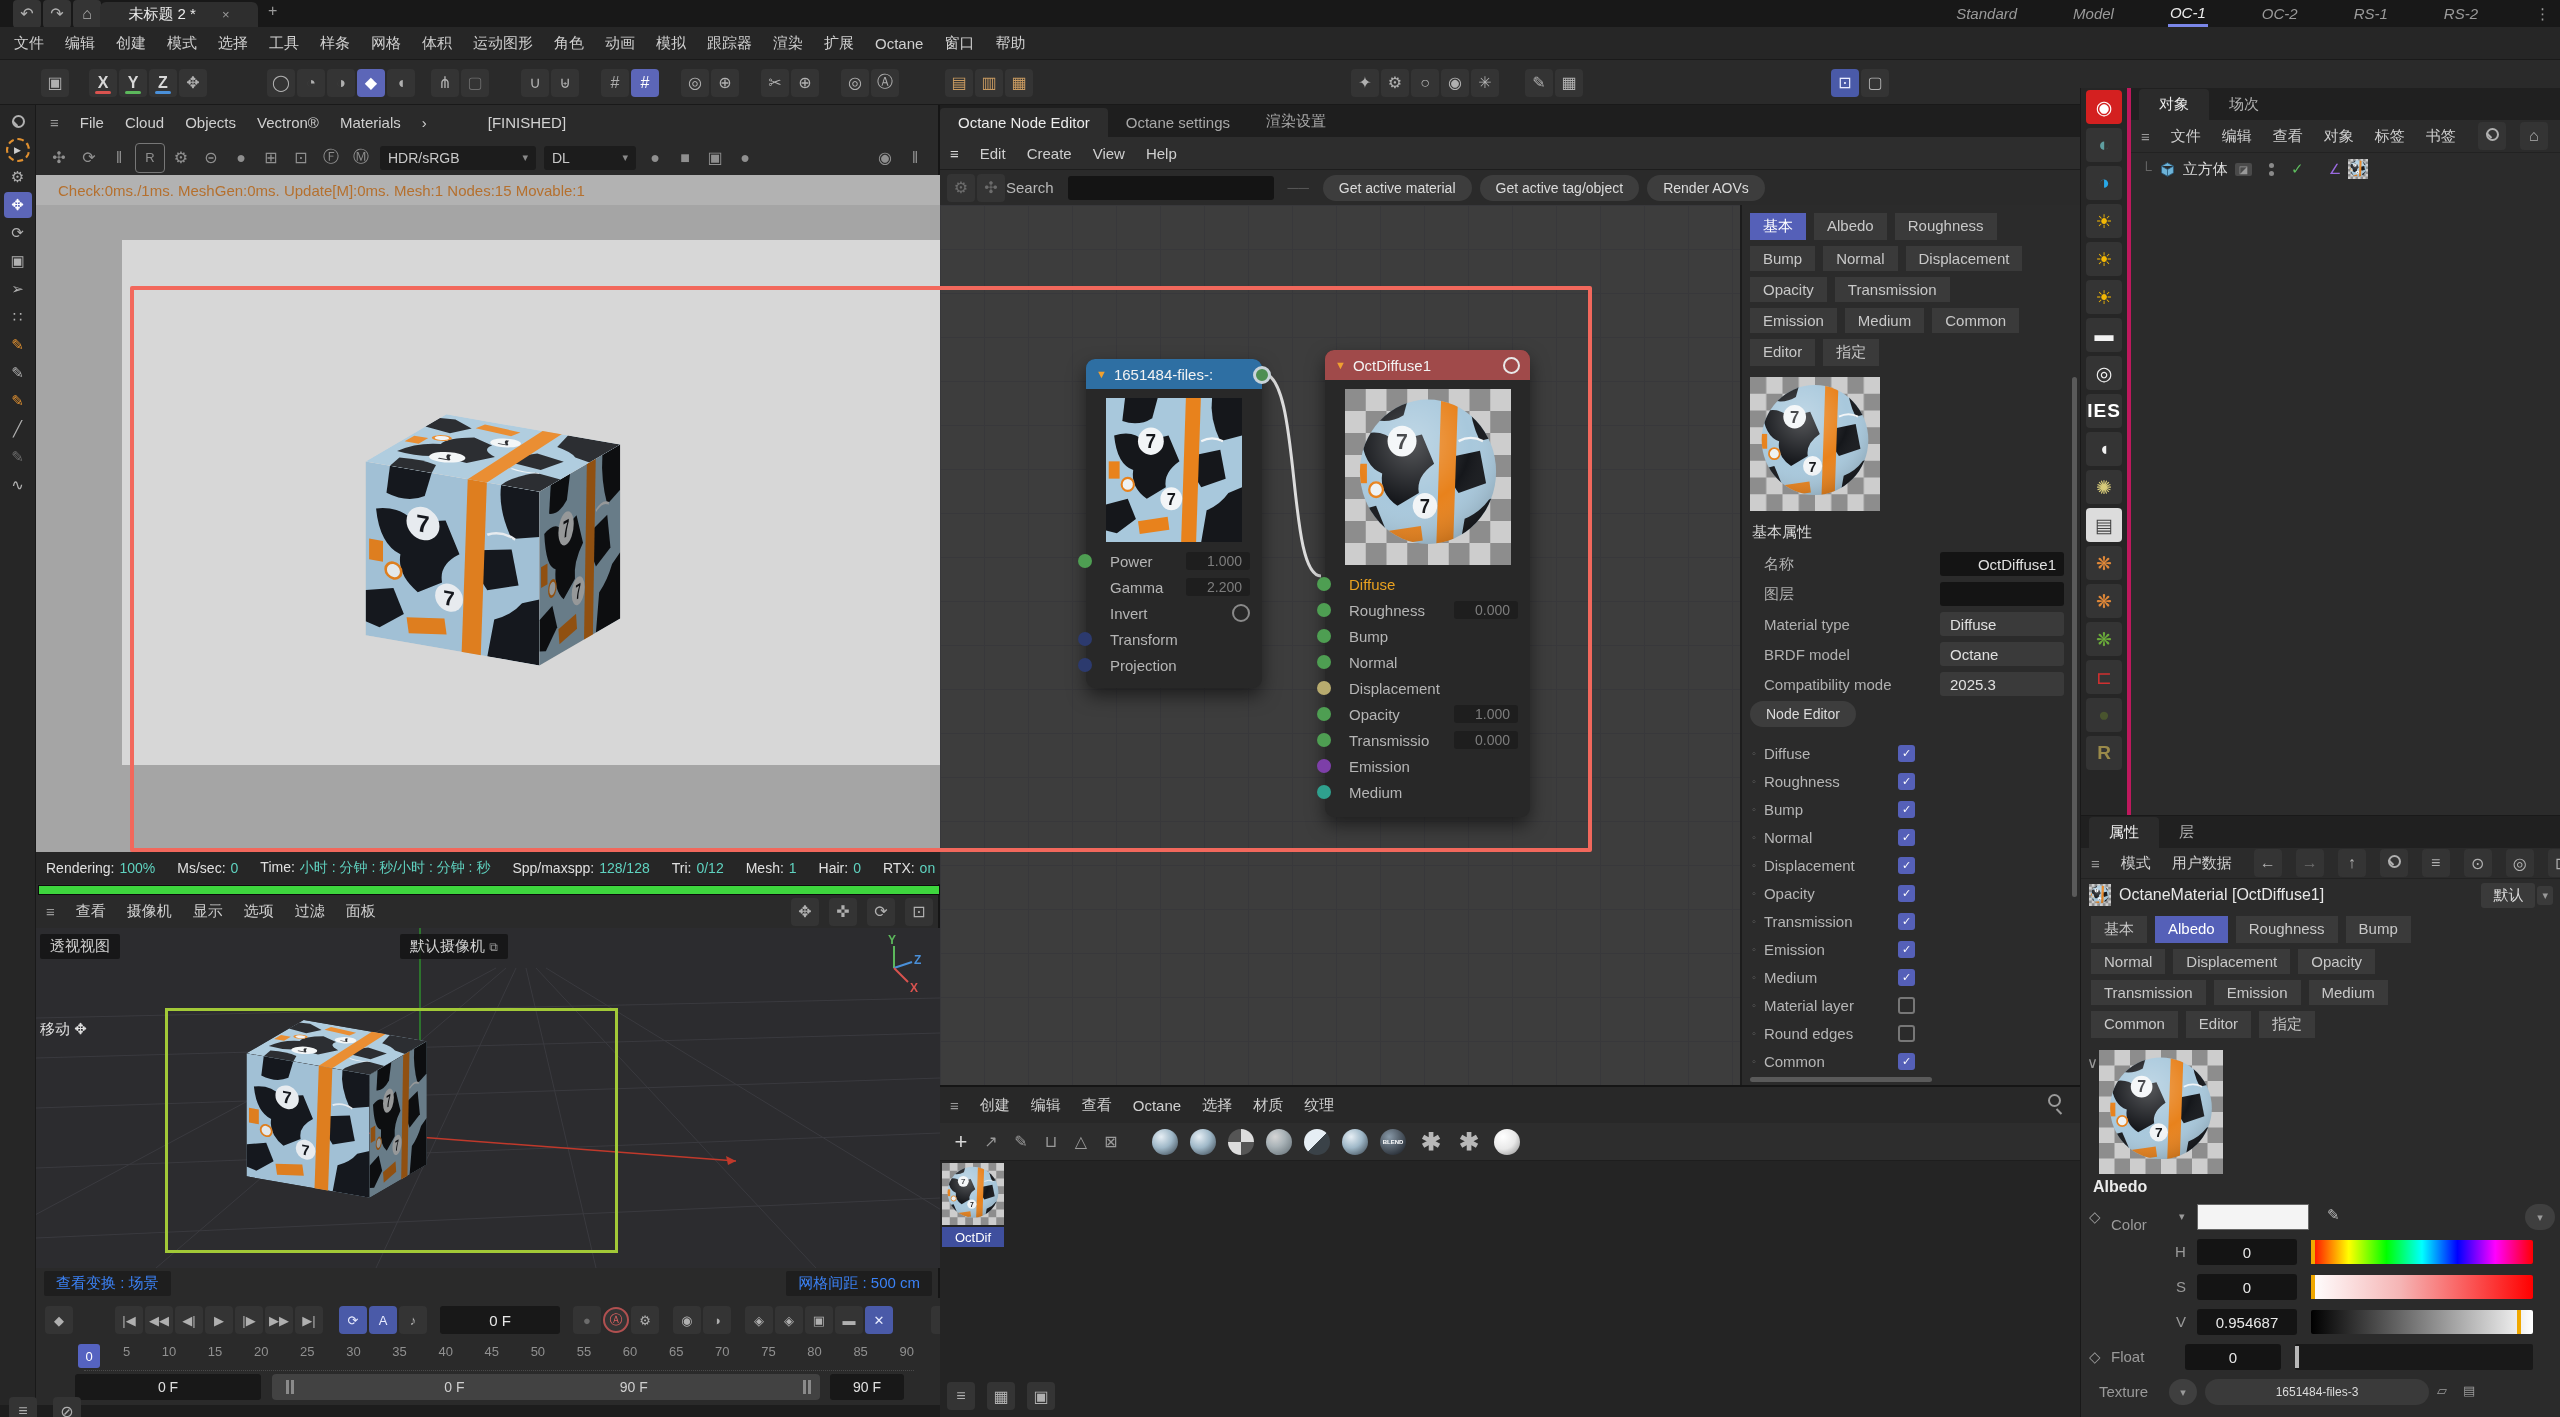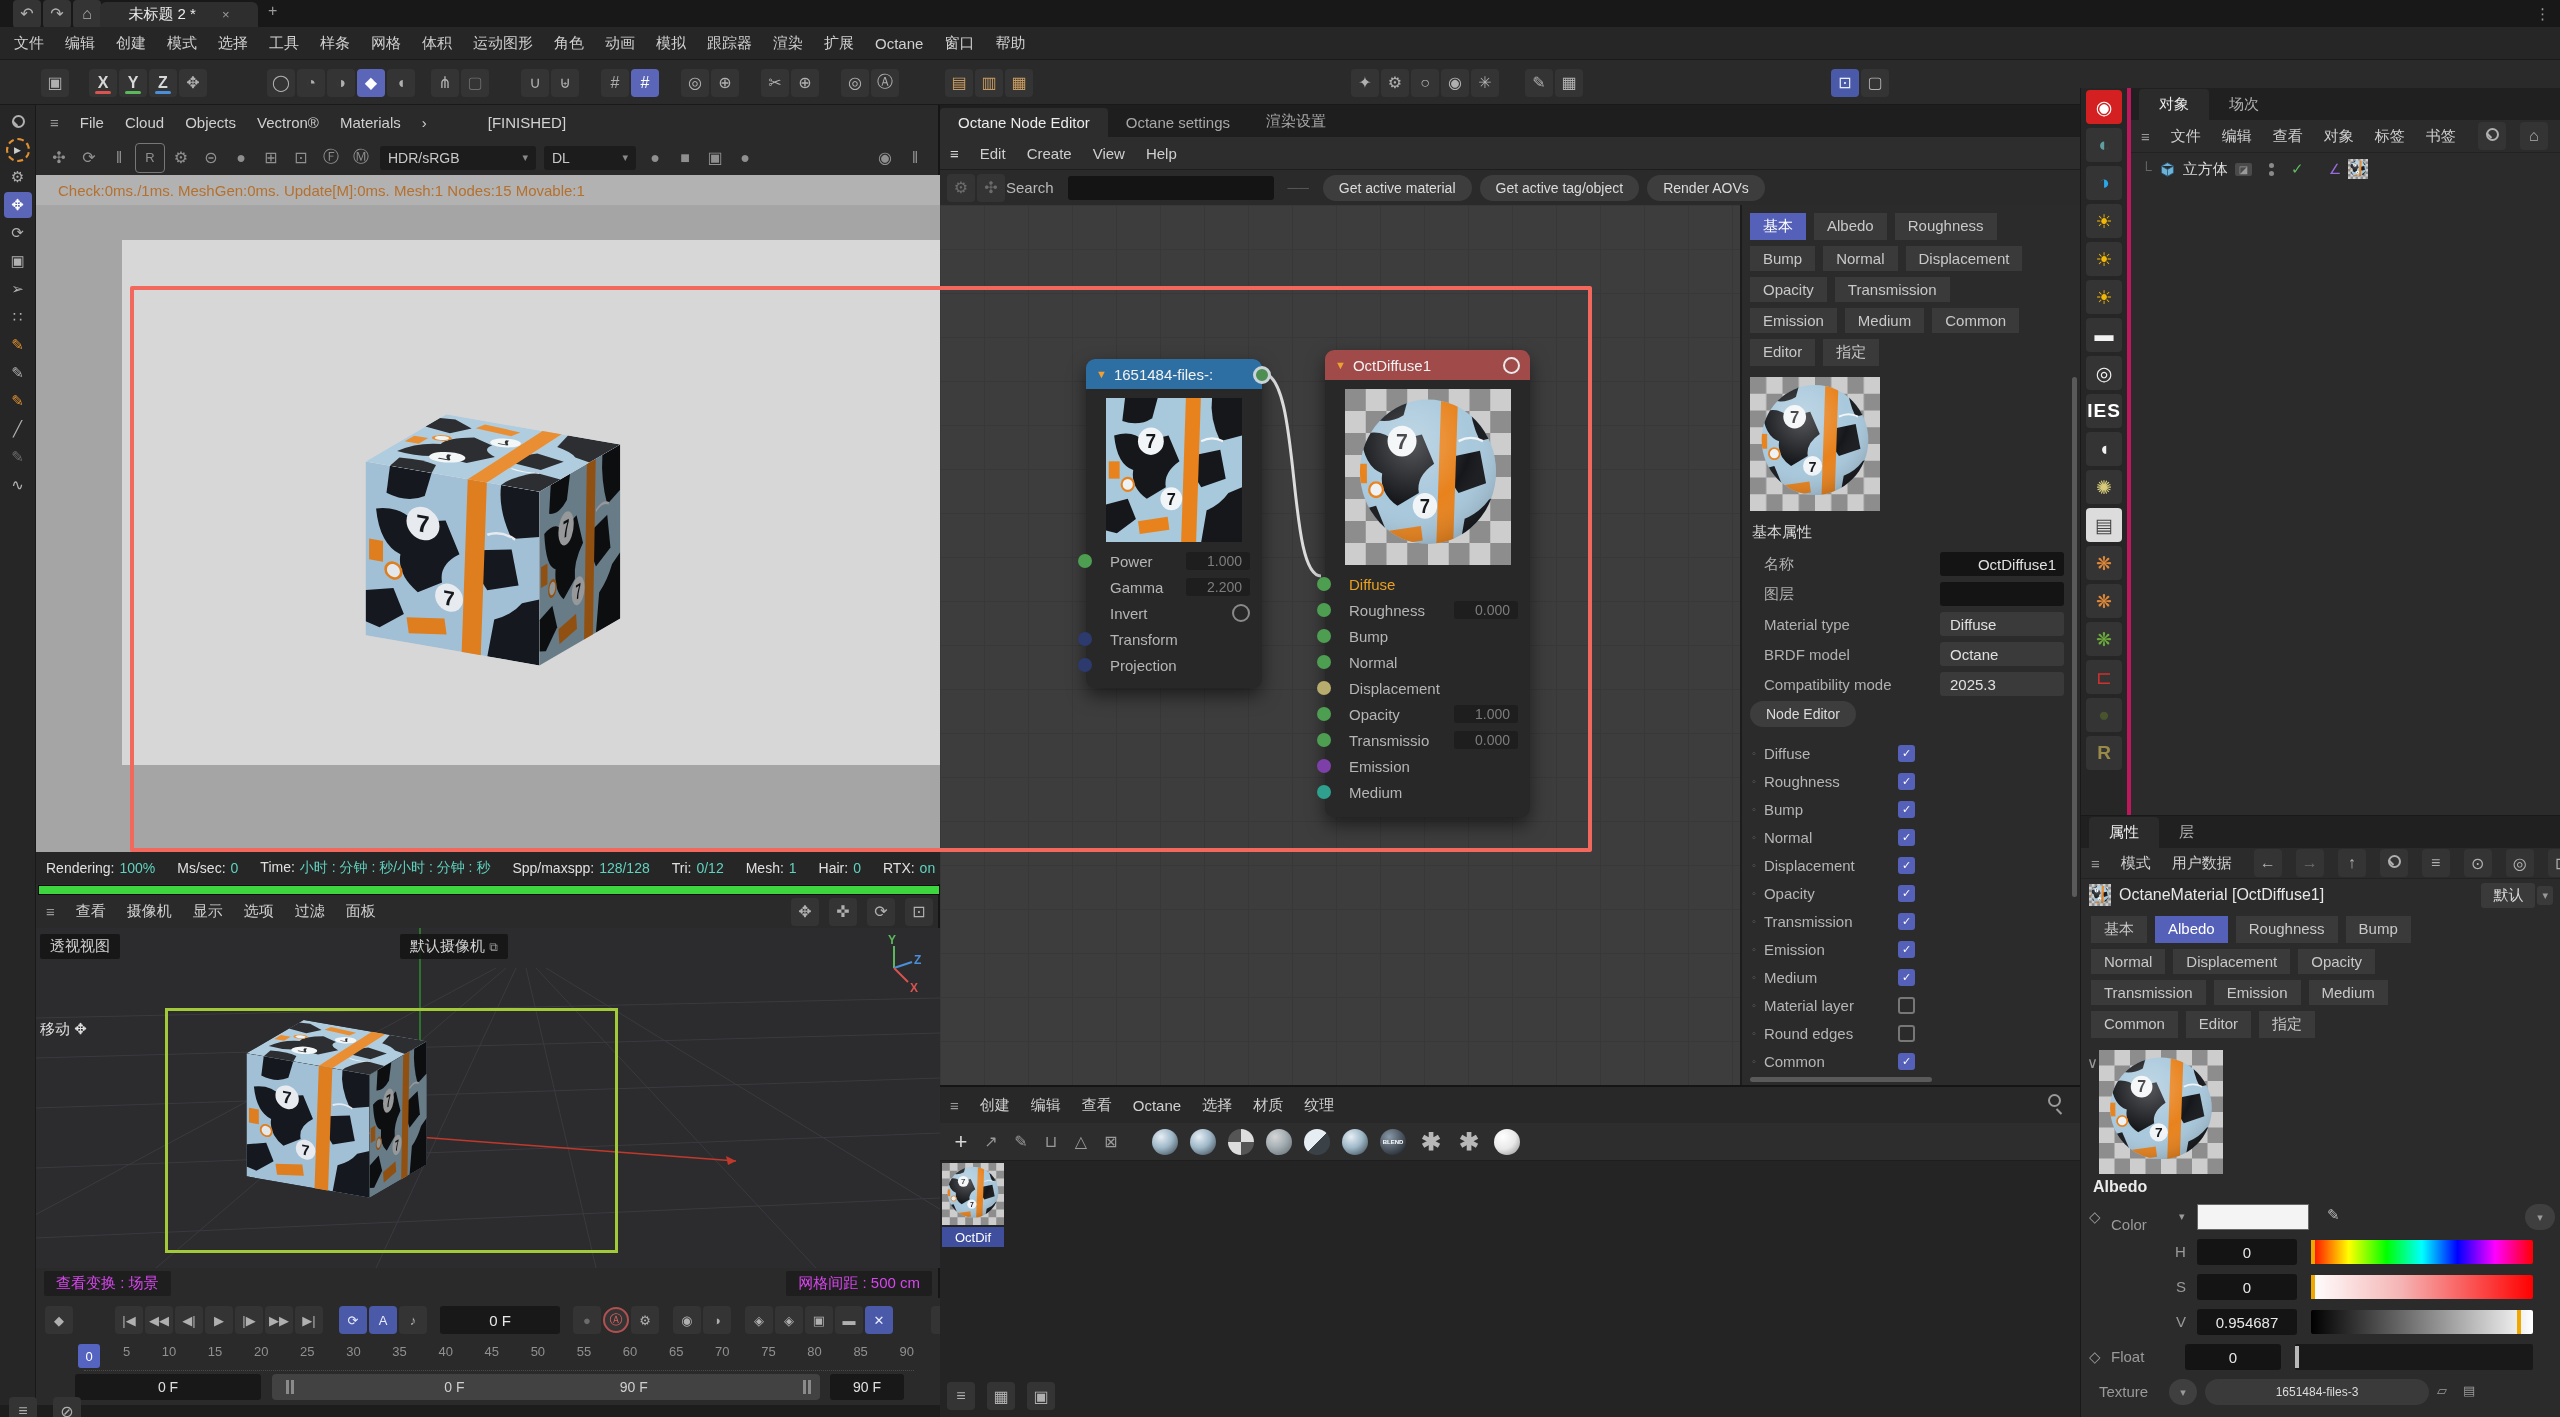--- a/index.html
+++ b/index.html
@@ -65,21 +65,21 @@
   
   #red-rect{left:130px;top:286px;width:1462px;height:566px;border:4px solid #f2685c;z-index:60;pointer-events:none;border-radius:2px;}
   
   #vp2{left:36px;top:895px;width:904px;height:403px;background:#2a2a2a;border-right:2px solid #151515;}
   #vp2-menu{position:absolute;left:0;top:0;width:904px;height:33px;display:flex;align-items:center;padding-left:10px;box-sizing:border-box;}
   #vp2-canvas{position:absolute;left:0;top:33px;width:904px;height:340px;background:#2c2c2f;overflow:hidden;}
   .vchip{position:absolute;background:rgba(20,20,20,.85);color:#d0d0d0;font-size:15px;padding:3px 10px;border-radius:2px;}
   #green-frame{position:absolute;left:129px;top:80px;width:447px;height:239px;border:3px solid #a2c937;z-index:5;}
   #vp2-footer{position:absolute;left:0;top:373px;width:904px;height:30px;display:flex;align-items:center;justify-content:space-between;
               padding:0 8px;box-sizing:border-box;}
-  .fchip{background:#1e1e1e;color:#d946ef;font-size:15px;padding:3px 12px;border-radius:2px;}
+  .fchip{background:#1e1e1e;color:#3b82f6;font-size:15px;padding:3px 12px;border-radius:2px;}
   
   #timeline{left:36px;top:1298px;width:904px;height:107px;background:#2a2a2a;}
   #transport{position:absolute;left:0;top:0;width:904px;height:44px;display:flex;align-items:center;padding-left:8px;box-sizing:border-box;}
   #transport .tbtn{font-size:13px;}
   #transport .redring{color:#d86060;border:2px solid #b05050;border-radius:50%;width:22px;height:22px;min-width:22px;}
   #frame-field{width:120px;height:28px;background:#181818;border-radius:3px;display:flex;align-items:center;justify-content:center;
                color:#e8e8e8;font-size:15px;margin:0 6px;flex:none;}
   #ruler{position:absolute;left:48px;top:46px;width:830px;height:26px;display:flex;justify-content:space-between;
          color:#909090;font-size:13px;border-bottom:1px dotted #4a4a4a;}
   #playhead{position:absolute;left:42px;top:46px;width:22px;height:24px;background:#5563c1;border-radius:3px;color:#fff;
@@ -256,20 +256,28 @@
     <span id="tb-left" class="flex" style="margin-left:12px">
         <span class="tbtn">↶</span>
         <span class="tbtn">↷</span>
         <span class="tbtn">⌂</span>
       </span>
     <div id="doc-tab">
       <span>未标题 2 *</span>
       <span class="x">×</span>
     </div>
     <span id="tab-new">+</span>
+    <div id="layout-tabs">
+        <span class="ltab">Standard</span>
+        <span class="ltab">Model</span>
+        <span class="ltab ltab-active">OC-1</span>
+        <span class="ltab">OC-2</span>
+        <span class="ltab">RS-1</span>
+        <span class="ltab">RS-2</span>
+      </div>
     <span style="position:absolute;right:10px;top:5px;color:#9a9a9a">⋮</span>
   </div>
 
   <div id="menubar" class="panel">
     <div id="menubar-items" class="flex" style="height:33px;padding-left:14px">
         <span class="mi">文件</span>
         <span class="mi">编辑</span>
         <span class="mi">创建</span>
         <span class="mi">模式</span>
         <span class="mi">选择</span>

